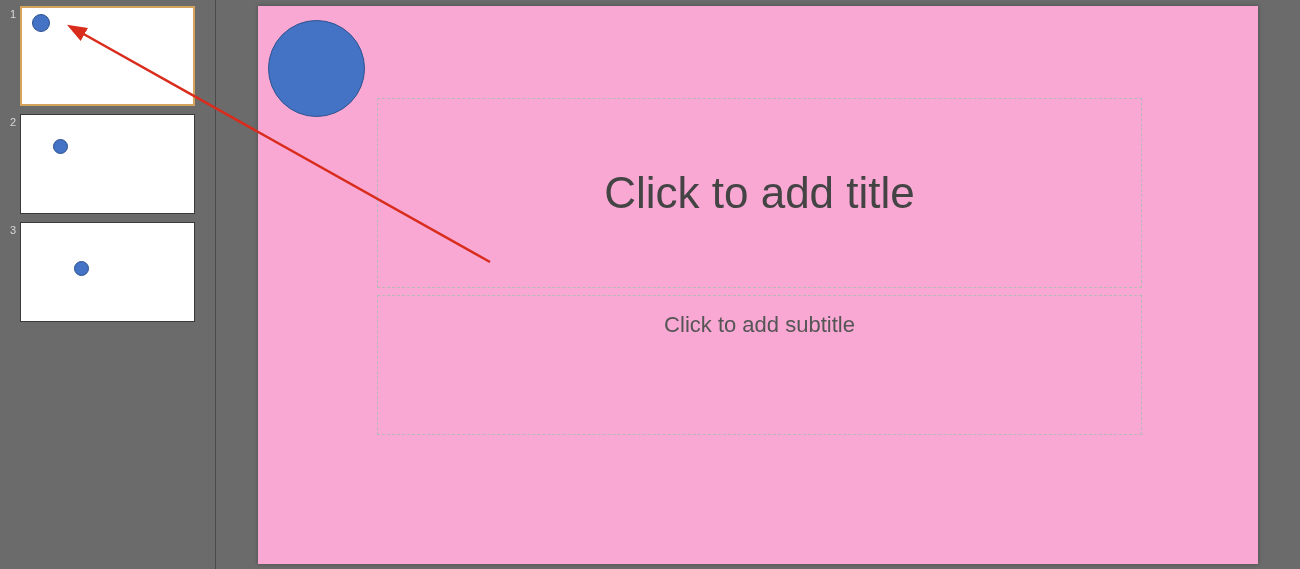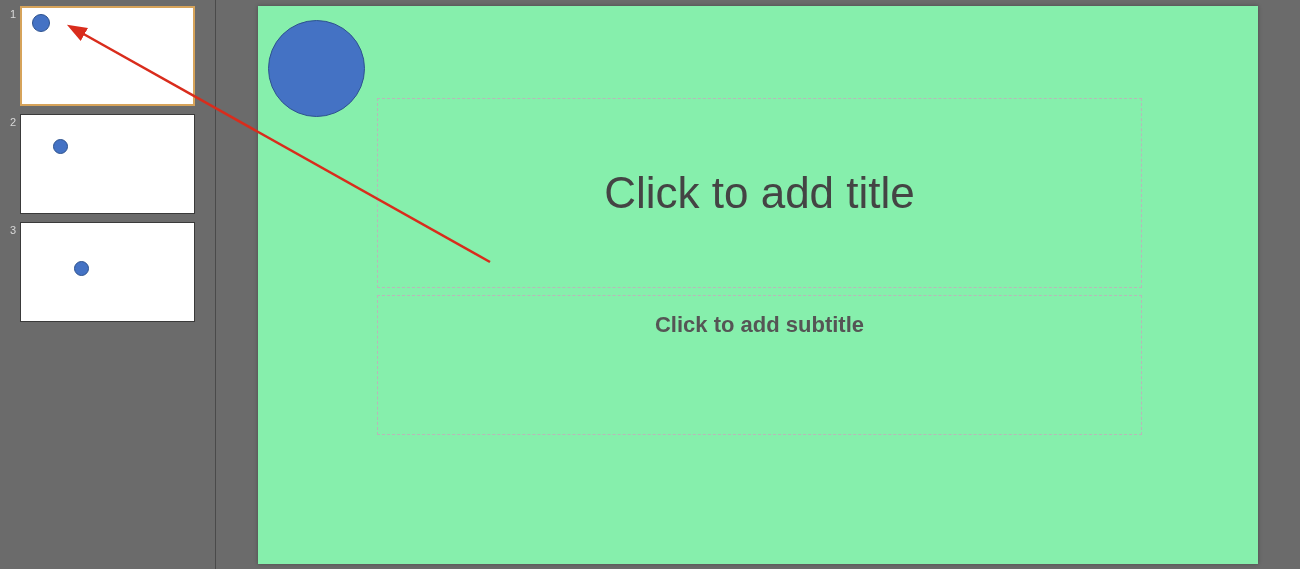--- a/index.html
+++ b/index.html
@@ -51,21 +51,21 @@
     flex: 1;
     display: flex;
     justify-content: center;
     align-items: flex-start;
     padding-top: 6px;
     background: #6b6b6b;
   }
   .slide {
     width: 1000px;
     height: 558px;
-    background: #86efac;
+    background: #f9a8d4;
     position: relative;
     box-shadow: 0 0 4px rgba(0,0,0,0.3);
   }
   .big-circle {
     position: absolute;
     left: 10px;
     top: 14px;
     width: 97px;
     height: 97px;
     border-radius: 50%;
@@ -90,21 +90,20 @@
   }
   .subtitle-box {
     position: absolute;
     left: 119px;
     top: 289px;
     width: 765px;
     height: 140px;
     border: 1px dashed #b8b8b8;
     padding-top: 16px;
     text-align: center;
-    font-weight: bold;
   }
   .subtitle-text {
     font-size: 22px;
     color: #555555;
   }
   .arrow-overlay {
     position: absolute;
     pointer-events: none;
     z-index: 50;
   }

